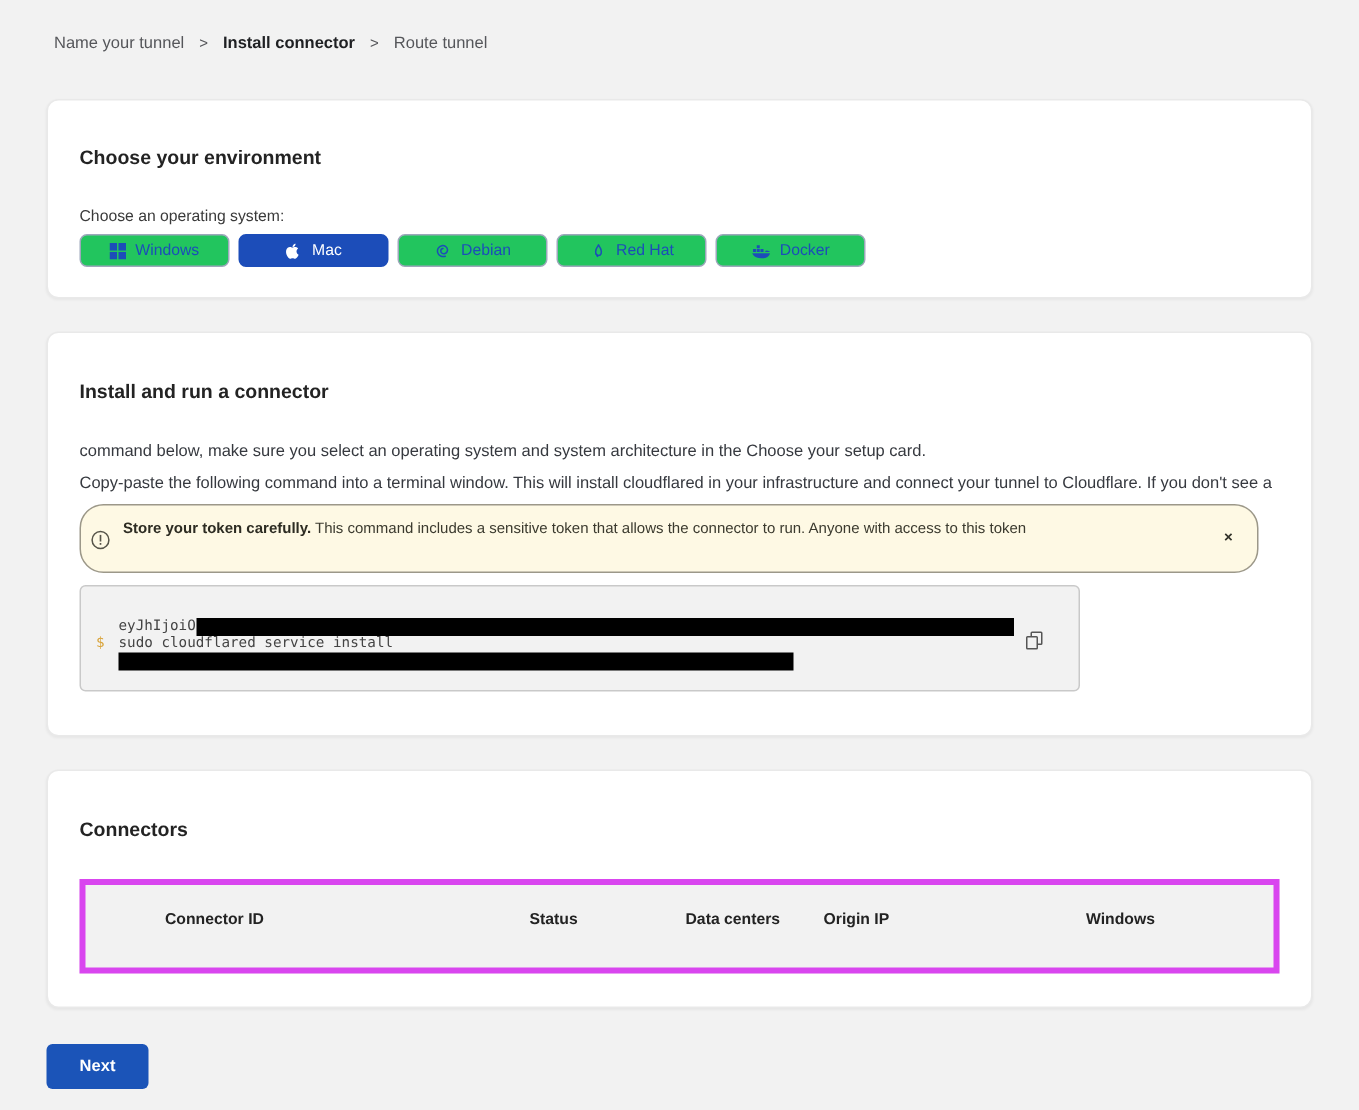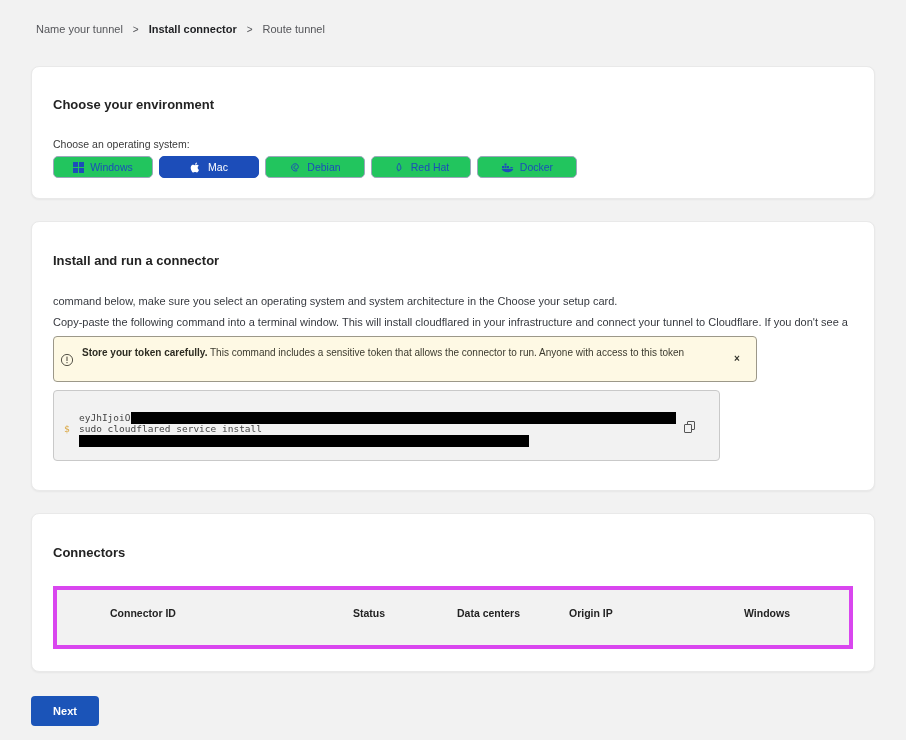--- a/index.html
+++ b/index.html
@@ -15,21 +15,21 @@
   
   .card-env { margin-top:31px; height:133px; padding:30px 21px 0 21px; }
   .os-label { font-size:10.5px; color:#3a3a3a; margin-top:26px; }
   .os-row { display:flex; margin-top:6px; }
   .os-btn { width:100px; height:22px; border:1px solid #9da7bb; border-radius:5px; background:#22c55e; color:#1c4db9; font-size:10.5px; display:flex; align-items:center; justify-content:center; margin-right:6px; cursor:pointer; }
   .os-btn .oicon { display:inline-flex; margin-right:6px; }
   .os-btn.selected { background:#1c4db9; border-color:#1c4db9; color:#fff; }
   
   .card-install { margin-top:22px; height:270px; padding:31px 21px 0 21px; }
   .desc { margin-top:23px; font-size:11px; line-height:21px; color:#36393f; }
-  .banner { margin-top:3px; width:704px; height:46px; background:#fef9e4; border:1px solid #9c9889; border-radius:4px; position:relative; padding:7px 46px 0 28px; }
+  .banner { margin-top:3px; width:786px; height:46px; background:#fef9e4; border:1px solid #9c9889; border-radius:16px; position:relative; padding:7px 46px 0 28px; }
   .banner .warn-icon { position:absolute; left:6px; top:16px; line-height:0; }
   .banner .btext { font-size:10px; line-height:18px; color:#3b3a2e; }
   .banner .bline { white-space:nowrap; }
   .banner .btext b { color:#2d2c22; }
   .banner .close { position:absolute; right:12px; top:15px; font-size:10px; font-weight:bold; color:#33332b; cursor:pointer; width:14px; height:14px; text-align:center; line-height:14px; }
   .codeblock { margin-top:8px; width:667px; height:71px; background:#f2f2f2; border:1px solid #c9c9c9; border-radius:4px; position:relative; padding:9px 0 0 25px; font-family:"DejaVu Sans Mono", monospace; font-size:9.5px; color:#444; }
   .codeblock .cline { height:11.5px; line-height:11.5px; white-space:pre; }
   .codeblock .prompt { position:absolute; left:10px; top:32px; color:#d9a43b; }
   .redact { display:inline-block; background:#000; height:12px; vertical-align:text-top; }
   .redact.b1 { width:545px; margin-left:1px; }
@@ -37,21 +37,21 @@
   .copy-icon { position:absolute; right:24px; top:30px; width:11px; height:12px; cursor:pointer; }
   .copy-icon .sq { position:absolute; width:8px; height:9px; border:1px solid #555; background:transparent; border-radius:1px; }
   .copy-icon .sq.back { right:0; top:0; }
   .copy-icon .sq.front { left:0; bottom:0; background:#f2f2f2; }
   
   .card-conn { margin-top:22px; height:159px; padding:31px 21px 0 21px; }
   .tbl { margin-top:26px; width:800px; height:63px; background:#f2f2f2; border:4px solid #d946ef; padding:13px 0 0 53px; }
   .trow { display:flex; line-height:20px; font-size:10.5px; }
   .trow .c1 { width:243px; }
   .trow .c2 { width:104px; }
-  .trow .c3 { width:112px; }
+  .trow .c3 { width:92px; }
   .trow .c4 { width:175px; }
   .trow .c5 { flex:1; }
   .trow.head { font-weight:bold; color:#232323; font-size:10.5px; }
   .trow.vals { color:#232323; }
   .status-connected { color:#55815f; }
   .warn-tri { color:#97882e; font-size:12px; margin-left:4px; }
   
   .next-btn { margin:24px 0 0 0; width:68px; height:30px; background:#1b54b8; color:#fff; border:none; border-radius:4px; font-size:11px; font-weight:bold; font-family:"Liberation Sans",sans-serif; cursor:pointer; }
 </style>
 </head>

